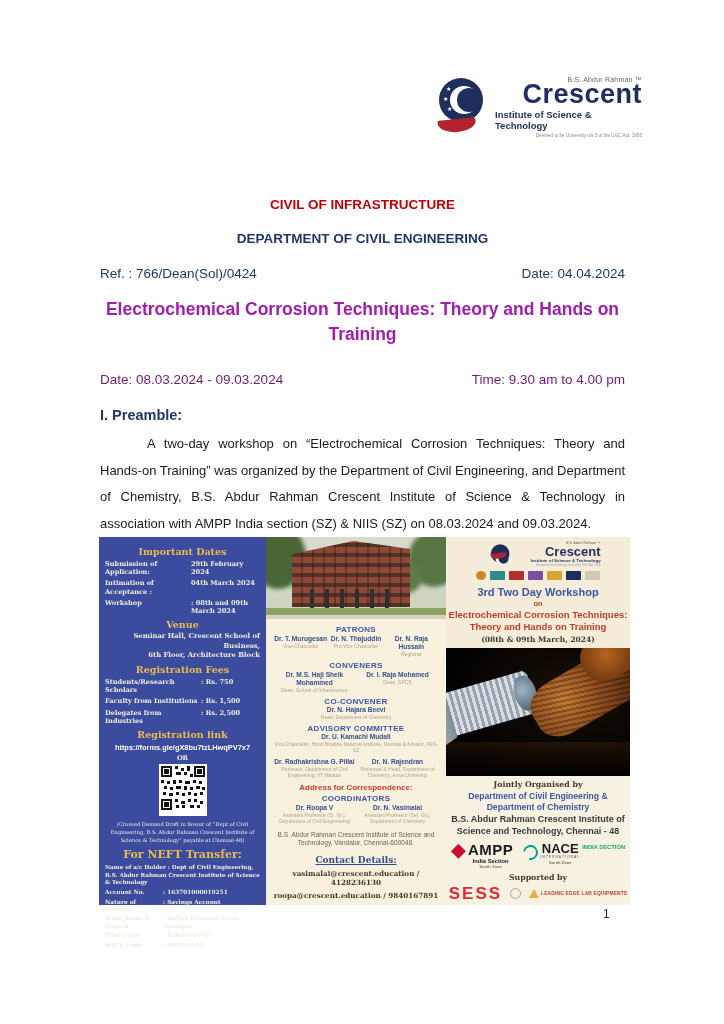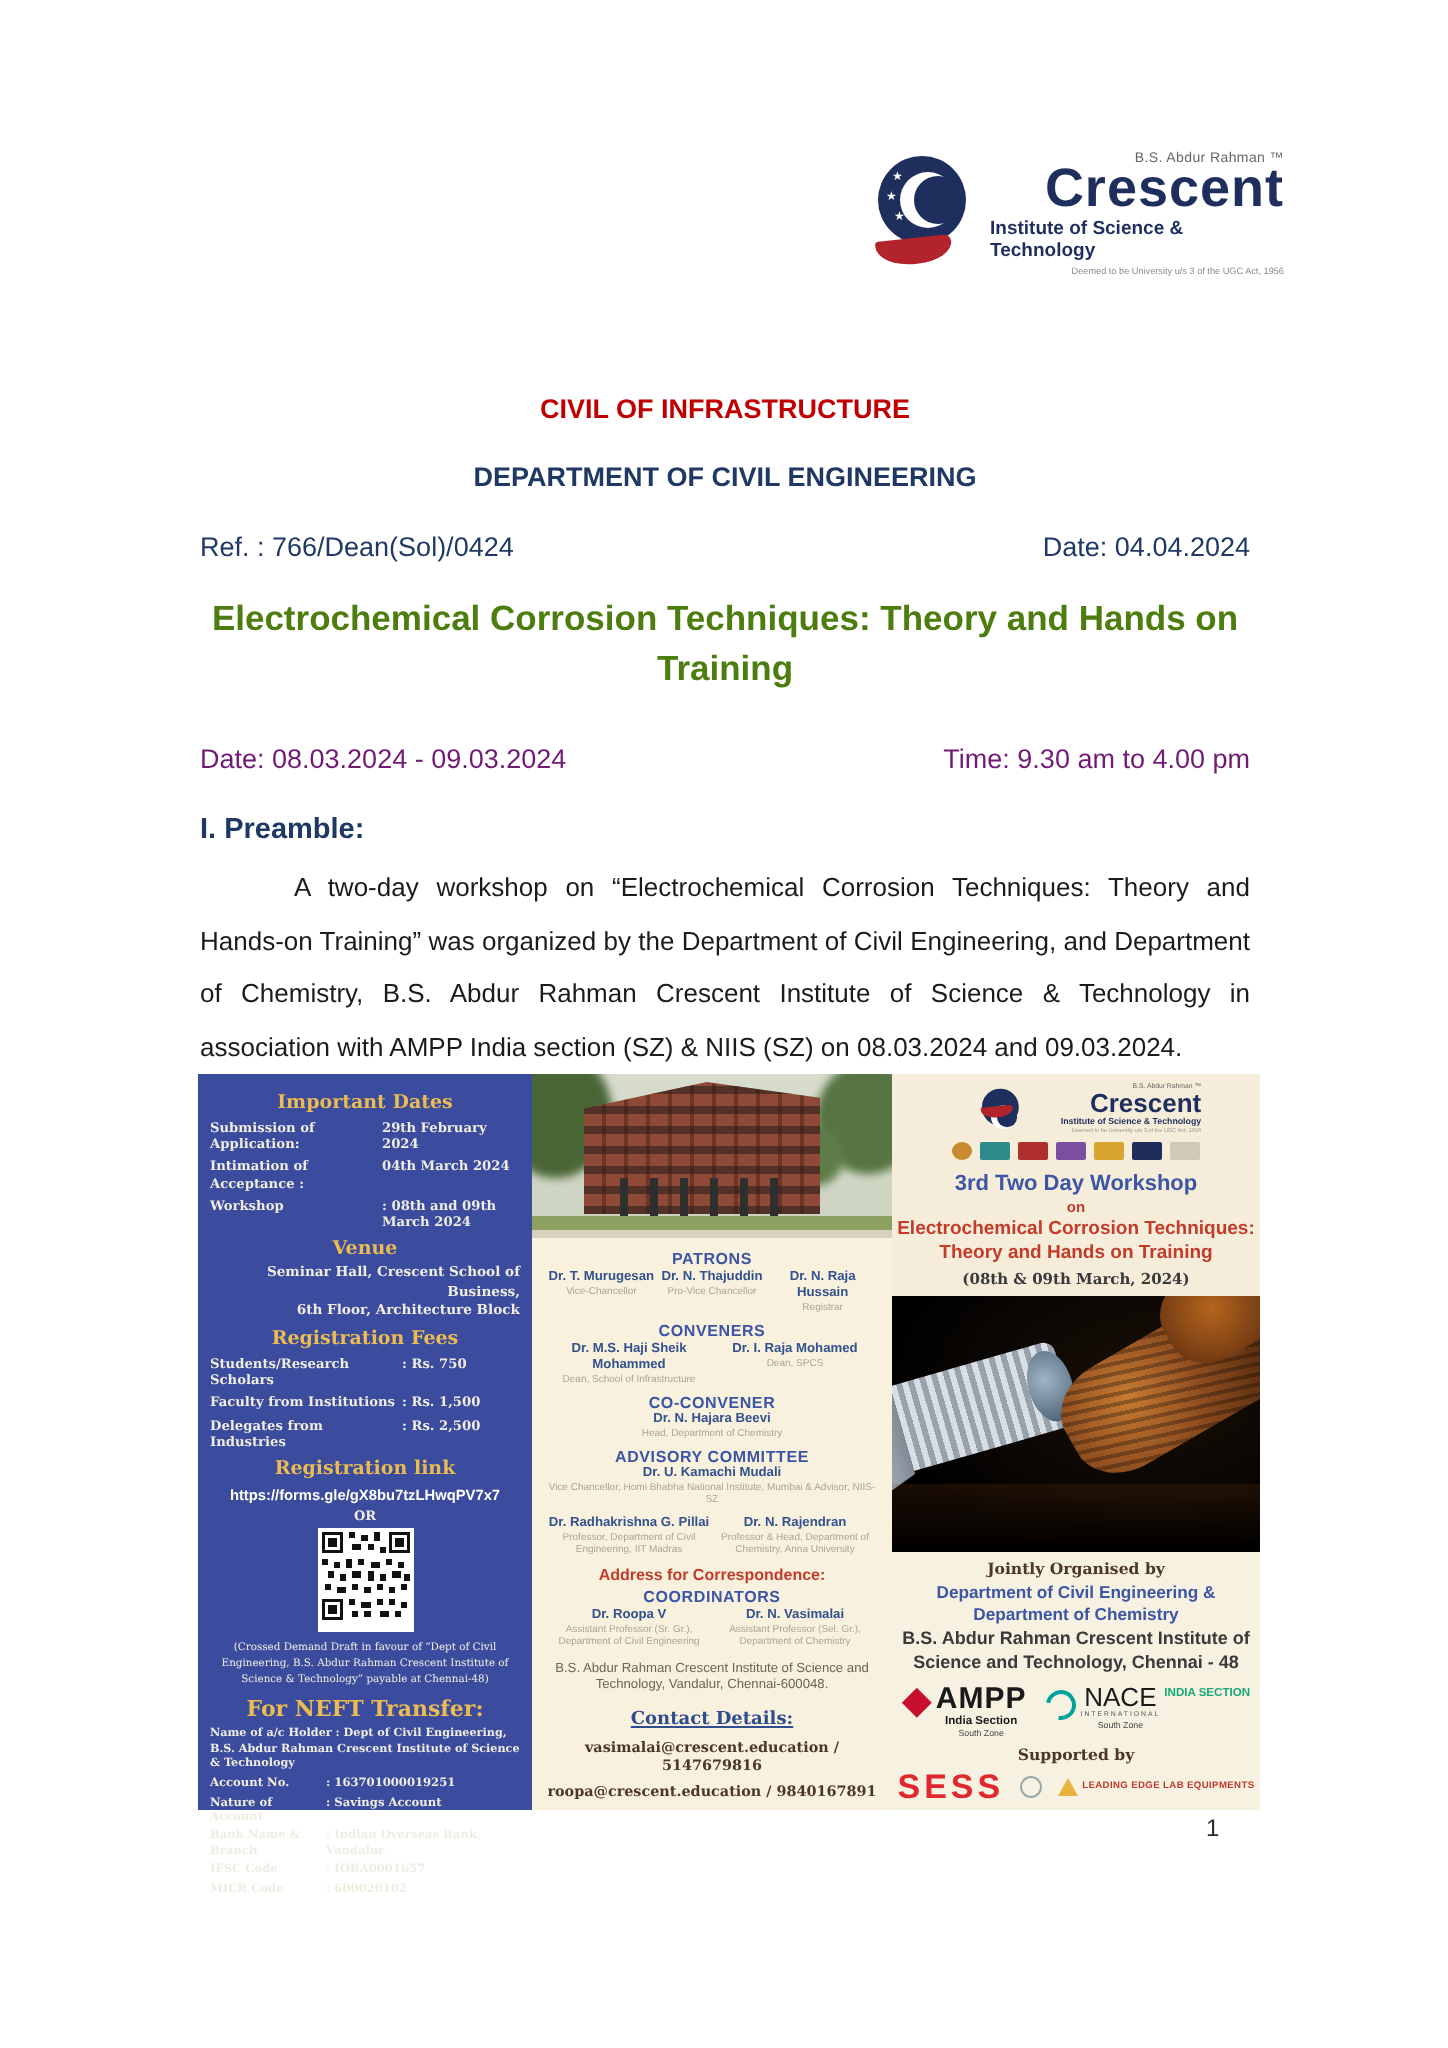--- a/index.html
+++ b/index.html
@@ -20,21 +20,21 @@
   .brand-small{font-size:7px;color:#666;letter-spacing:.2px;margin-bottom:-2px;}
   .brand{font-size:27px;font-weight:bold;color:#1E2F5E;letter-spacing:.5px;line-height:1;}
   .brand-sub{font-size:9.5px;color:#1E2F5E;font-weight:bold;margin-top:1px;}
   .brand-tagline{font-size:4.6px;color:#8a8a8a;margin-top:2px;}
 
   
   .content{position:absolute;left:100px;top:197px;width:525px;}
   .school{color:#C00000;font-weight:bold;font-size:13.5px;text-align:center;}
   .dept{color:#1F3864;font-weight:bold;font-size:13.5px;text-align:center;margin-top:19px;}
   .refrow{display:flex;justify-content:space-between;color:#1F3864;font-weight:normal;font-size:13.5px;margin-top:20px;}
-  .doc-title{color:#4d7c0f;font-weight:bold;font-size:17.5px;text-align:center;line-height:1.4;margin-top:16px;}
+  .doc-title{color:#a21caf;font-weight:bold;font-size:17.5px;text-align:center;line-height:1.4;margin-top:16px;}
   .dtrow{display:flex;justify-content:space-between;color:#701a75;font-weight:normal;font-size:13.5px;margin-top:26px;}
   .preamble-h{color:#1F3864;font-weight:bold;font-size:14.5px;margin-top:20px;}
   .body-text{color:#1b1b1b;font-size:13px;line-height:2.05;text-align:justify;text-indent:47px;margin-top:8px;}
 
   
   .poster{position:absolute;left:99px;top:537px;width:531px;height:368px;display:flex;font-family:"DejaVu Serif",serif;}
 
   
   .p-left{width:167px;background:#3B4B9D;color:#EFEDE2;box-sizing:border-box;padding:5px 6px;flex:0 0 auto;}
   .gold{color:#EBBC52;font-weight:bold;text-align:center;font-size:9.5px;margin-top:4px;}
@@ -137,21 +137,21 @@
   .ampp-icon{width:15px;height:15px;background:#C8102E;margin-top:2px;
              clip-path:polygon(50% 0,100% 50%,50% 100%,0 50%);position:relative;}
   .ampp-txt{display:flex;flex-direction:column;align-items:center;}
   .ampp-name{font-size:15px;font-weight:bold;color:#1A1A1A;line-height:1;letter-spacing:.5px;}
   .ampp-s1{font-size:5.8px;font-weight:bold;color:#1A1A1A;margin-top:1px;}
   .ampp-s2{font-size:4.4px;color:#444;}
   .nace{display:flex;align-items:flex-start;gap:2px;}
   .nace-icon{width:11px;height:11px;border:2px solid #00A39A;border-radius:50%;border-left-color:transparent;
              transform:rotate(-35deg);margin-top:3px;}
   .nace-txt{display:flex;flex-direction:column;align-items:center;}
-  .nace-name{font-size:13px;font-weight:normal;color:#1A1A1A;line-height:1;text-align:center;}
+  .nace-name{font-size:13px;font-weight:bold;color:#1A1A1A;line-height:1;text-align:center;}
   .nace-intl{font-size:3.4px;letter-spacing:1px;color:#555;}
   .nace-s{font-size:4.4px;color:#444;margin-top:1px;}
   .nace-india{font-size:5.8px;font-weight:bold;color:#19A974;line-height:1.15;text-align:left;margin-top:2px;}
   .supported{font-family:"DejaVu Serif",serif;color:#4A3728;font-weight:bold;font-size:7.8px;margin-top:4px;}
   .sponsor-row{display:flex;justify-content:center;align-items:center;gap:8px;margin-top:3px;}
   .sess{font-size:17px;font-weight:bold;color:#E0282E;letter-spacing:2px;line-height:1;
         font-family:"Liberation Sans",sans-serif;}
   .sess-dot{width:9px;height:9px;border:1.5px solid #9aa;border-radius:50%;}
   .lab{display:flex;align-items:center;gap:2px;}
   .lab-tri{width:0;height:0;border-left:5px solid transparent;border-right:5px solid transparent;
@@ -388,21 +388,21 @@
             <div class="prole">Assistant Professor (Sr. Gr.), Department of Civil Engineering</div>
           </div>
           <div class="person">
             <div class="pname">Dr. N. Vasimalai</div>
             <div class="prole">Assistant Professor (Sel. Gr.), Department of Chemistry</div>
           </div>
         </div>
 
         <div class="inst-addr">B.S. Abdur Rahman Crescent Institute of Science and Technology, Vandalur, Chennai-600048.</div>
         <div class="contact-h">Contact Details:</div>
-        <div class="contact-line">vasimalai@crescent.education / 5147679816</div>
+        <div class="contact-line">vasimalai@crescent.education / 4128236130</div>
         <div class="contact-line">roopa@crescent.education / 9840167891</div>
       </div>
     </div>
 
     <div class="p-right">
       <div class="r-top">
         <div class="mini-logo">
           <div class="emblem mini-emblem">
             <div class="disc"></div>
             <div class="moon"></div>

